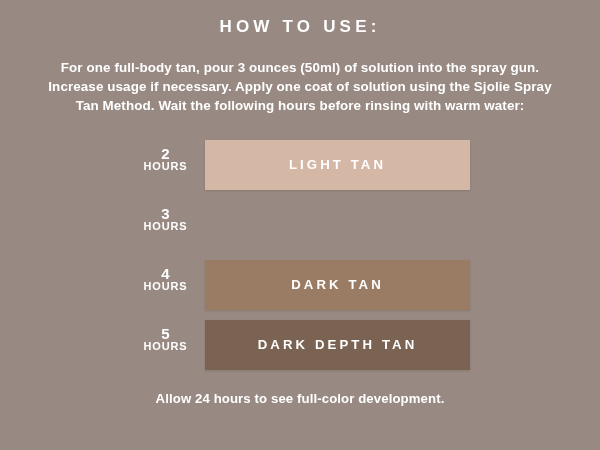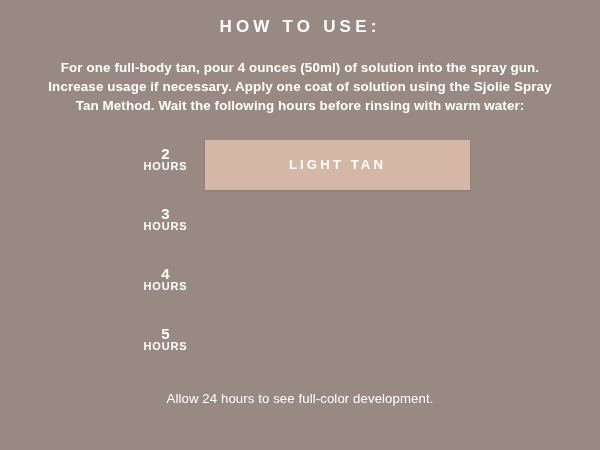--- a/index.html
+++ b/index.html
@@ -98,34 +98,34 @@
     letter-spacing: 3.1px;
     white-space: nowrap;
     text-align: center;
   }
 
   
   .footer-note {
     margin-top: 27px;
     width: 480px;
     font-size: 13.2px;
-    font-weight: normal;
+    font-weight: bold;
     color: #ffffff;
     text-align: center;
     letter-spacing: 0.1px;
   }
 </style>
 </head>
 <body style="background: rgb(152, 138, 130);">
 
 <div id="poster" style="background: rgb(152, 138, 130);">
 
   <div class="title">HOW TO USE:</div>
 
-  <div class="intro">For one full-body tan, pour 4 ounces (50ml) of solution into the spray gun. Increase usage if necessary. Apply one coat of solution using the Sjolie Spray Tan Method. Wait the following hours before rinsing with warm water:</div>
+  <div class="intro">For one full-body tan, pour 3 ounces (50ml) of solution into the spray gun. Increase usage if necessary. Apply one coat of solution using the Sjolie Spray Tan Method. Wait the following hours before rinsing with warm water:</div>
 
   <div class="rows">
 
     <div class="row">
       <div class="hours">
         <span class="num">2</span>
         <span class="unit">HOURS</span>
       </div>
       <div class="swatch" style="background: rgb(213, 183, 165);">
         <span class="label">LIGHT TAN</span>
@@ -137,26 +137,32 @@
         <span class="num">3</span>
         <span class="unit">HOURS</span>
       </div>
     </div>
 
     <div class="row">
       <div class="hours">
         <span class="num">4</span>
         <span class="unit">HOURS</span>
       </div>
+      <div class="swatch" style="background: rgb(154, 124, 100);">
+        <span class="label">DARK TAN</span>
+      </div>
     </div>
 
     <div class="row">
       <div class="hours">
         <span class="num">5</span>
         <span class="unit">HOURS</span>
+      </div>
+      <div class="swatch" style="background: rgb(123, 99, 83);">
+        <span class="label">DARK DEPTH TAN</span>
       </div>
     </div>
 
   </div>
 
   <div class="footer-note">Allow 24 hours to see full-color development.</div>
 
 </div>
 
 </body></html>

